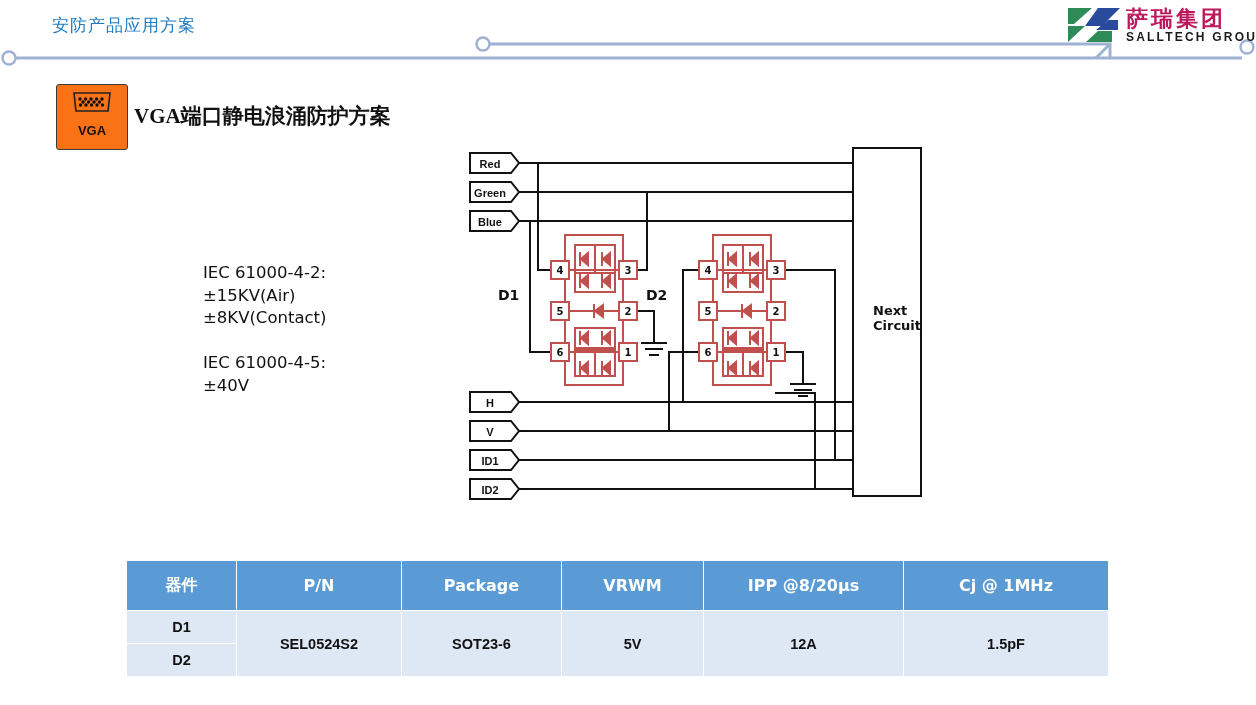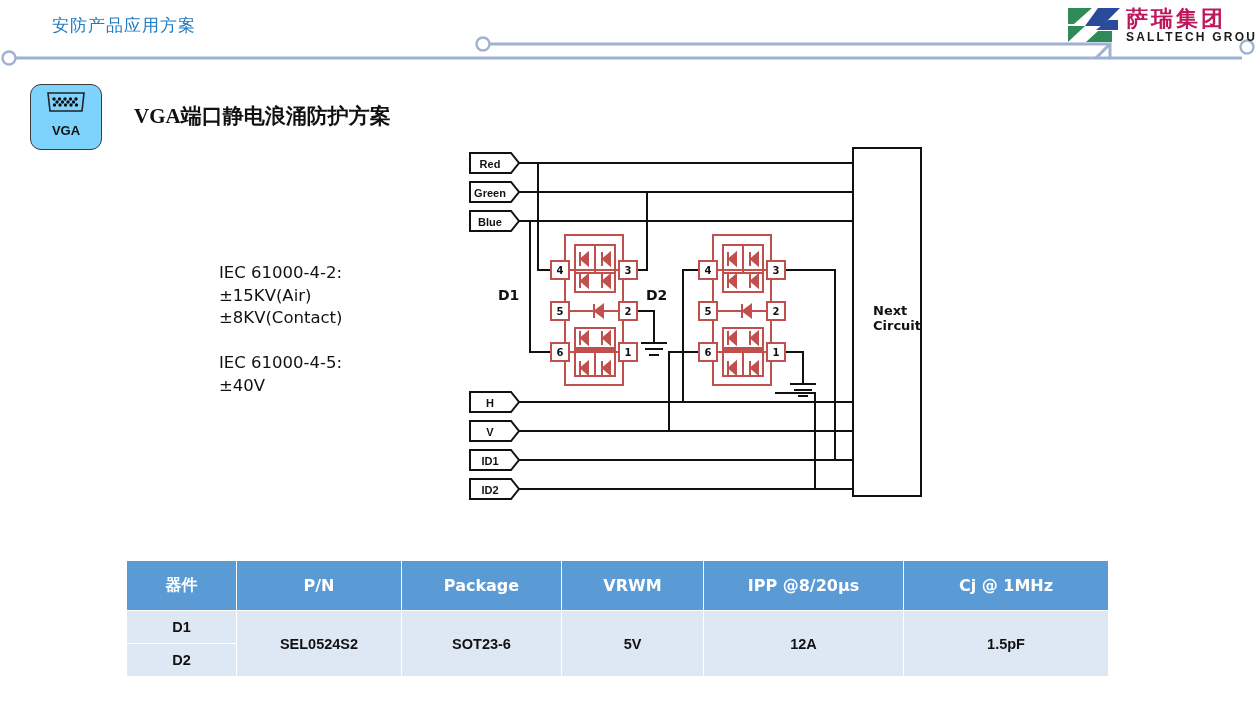--- a/index.html
+++ b/index.html
@@ -21,38 +21,37 @@
     position:absolute;left:58px;top:-2px;font-size:22px;font-weight:bold;
     color:#be185d;letter-spacing:3px;white-space:nowrap;
     font-family:"DejaVu Sans","Liberation Sans",sans-serif;
   }
   #logo-en{
     position:absolute;left:58px;top:24px;font-size:12px;font-weight:bold;
     color:#1a1a1a;letter-spacing:2.2px;white-space:nowrap;
   }
   
   #vga-badge{
-    position:absolute;left:30px;top:84px;width:70px;height:64px;
-    border:1.6px solid #3b3b3b;border-radius:11px;background:#7dd3fc;
+    position:absolute;left:56px;top:84px;width:70px;height:64px;
+    border:1.6px solid #3b3b3b;border-radius:3px;background:#f97316;
   }
   #vga-badge-label{
     position:absolute;left:0;right:0;top:38px;text-align:center;
     font-size:13px;font-weight:bold;color:#111;
   }
   #section-title{
     position:absolute;left:134px;top:102px;
     font-size:21px;font-weight:bold;color:#111;white-space:nowrap;
     font-family:Liberation Serif, serif;
   }
   
   #spec-text{
     position:absolute;left:203px;top:262px;
     font-size:16.5px;color:#111;line-height:22.5px;white-space:pre;
     font-family:"DejaVu Sans","Liberation Sans",sans-serif;
-    margin-left:16px;
   }
   
   #schematic{position:absolute;left:455px;top:140px;width:490px;height:375px;}
   
   #spec-table{
     position:absolute;left:126px;top:560px;width:970px;
     border-collapse:collapse;table-layout:fixed;
   }
   #spec-table th{
     background:#5B9BD5;color:#ffffff;font-size:16px;font-weight:bold;

